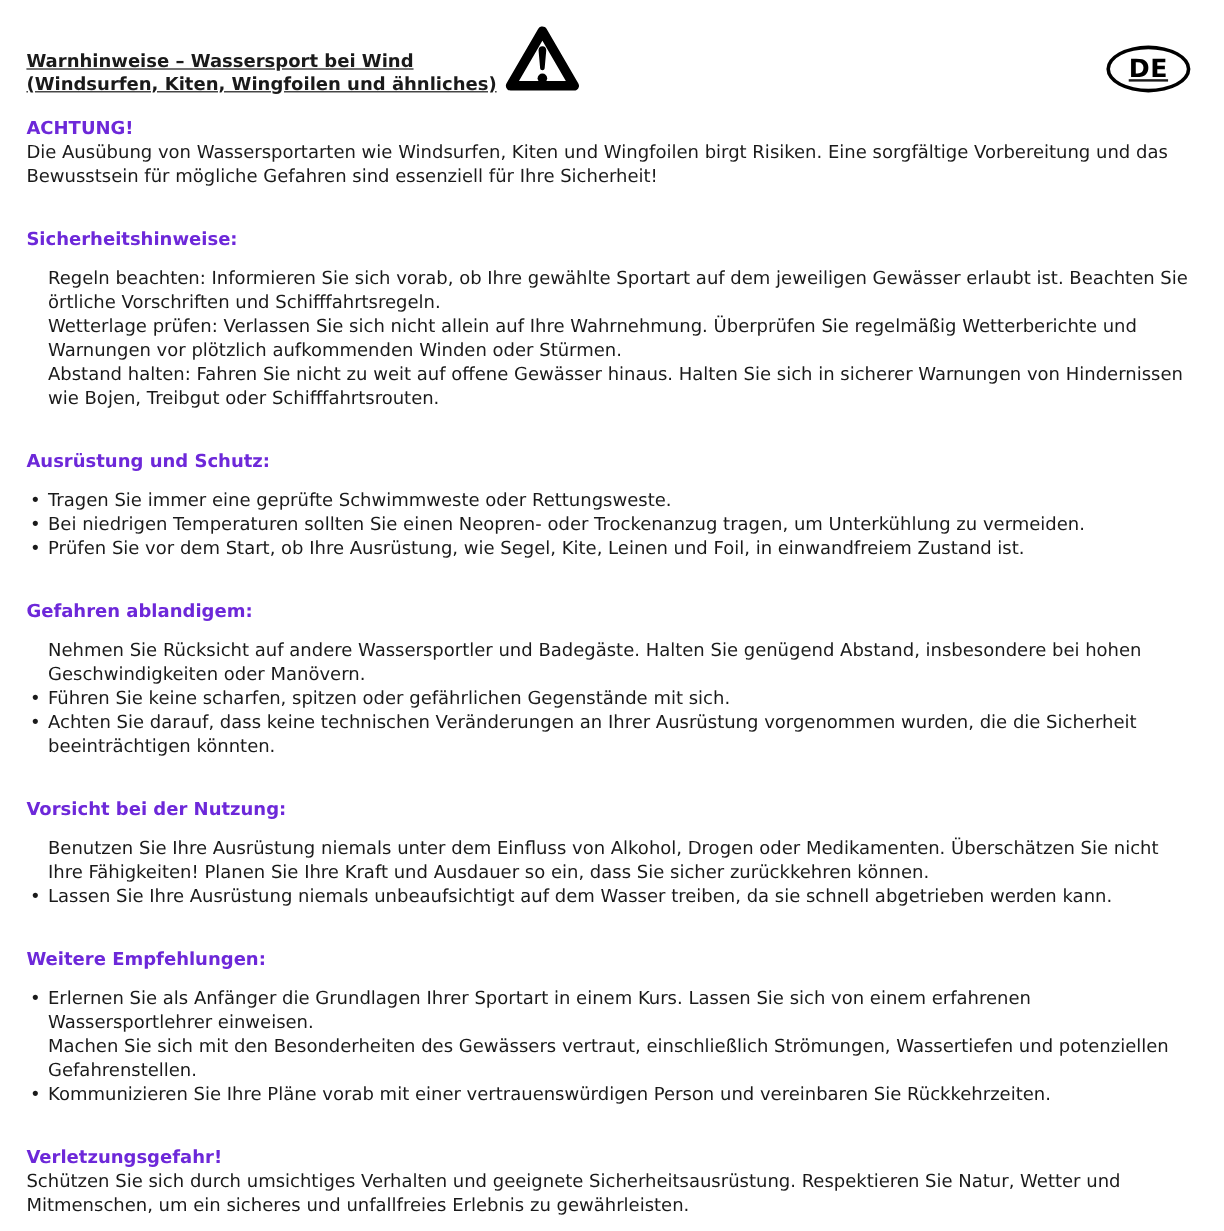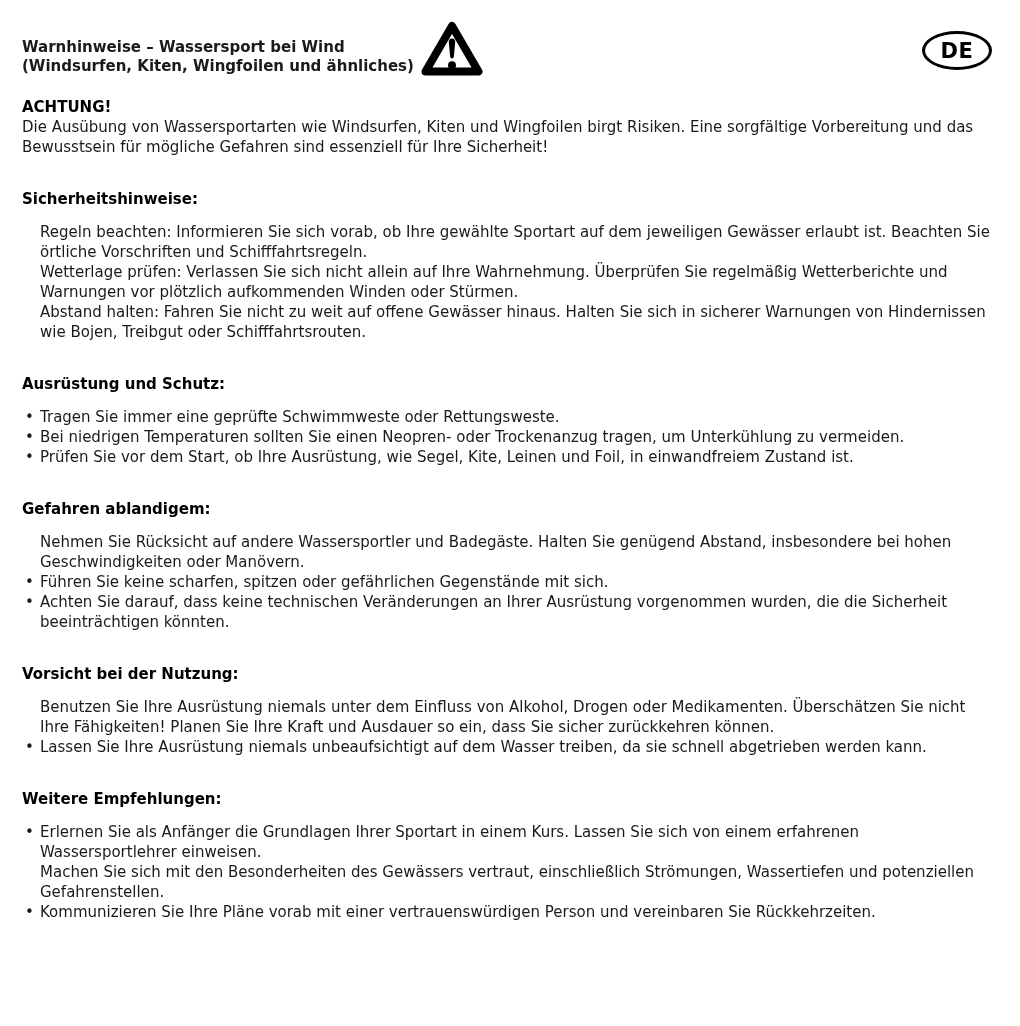--- a/index.html
+++ b/index.html
@@ -9,21 +9,21 @@
     height: 1026px;
     overflow: hidden;
     font-family: "DejaVu Sans", "Liberation Sans", sans-serif;
     font-size: 15px;
     line-height: 20px;
     color: #1a1a1a;
     padding: 16px 28px 0 22px;
   }
 
   
-  .doc-header { display: flex; align-items: flex-start; }
+  .doc-header { display: flex; align-items: center; text-decoration: underline; }
   .doc-title {
     display: flex;
     flex-direction: column;
     margin-top: 22px;
     font-size: 15px;
     line-height: 19px;
     font-weight: bold;
     color: #1a1a1a;
   }
   .warning-icon { margin-left: 7px; margin-top: 4px; flex: 0 0 auto; }
@@ -44,21 +44,21 @@
     flex: 0 0 auto;
   }
 
   
   .section { margin-top: 32px; }
   .section.first { margin-top: 14px; }
   .section-heading {
     font-size: 15px;
     line-height: 20px;
     font-weight: bold;
-    color: #000000;
+    color: #6d28d9;
   }
   .section-blocks.gap { margin-top: 13px; }
   .para { line-height: 20px; }
   .para.indent { margin-left: 18px; }
   .bullet { position: relative; padding-left: 18px; line-height: 20px; }
   .bullet .marker { position: absolute; left: 3px; top: 0; }
 </style>
 </head>
 <body>
 
@@ -124,13 +124,19 @@
 
   <section class="section">
     <h2 class="section-heading">Weitere Empfehlungen:</h2>
     <div class="section-blocks gap">
         <div class="bullet"><span class="marker">•</span><span class="btext">Erlernen Sie als Anfänger die Grundlagen Ihrer Sportart in einem Kurs. Lassen Sie sich von einem erfahrenen Wassersportlehrer einweisen.</span></div>
         <p class="para indent">Machen Sie sich mit den Besonderheiten des Gewässers vertraut, einschließlich Strömungen, Wassertiefen und potenziellen Gefahrenstellen.</p>
         <div class="bullet"><span class="marker">•</span><span class="btext">Kommunizieren Sie Ihre Pläne vorab mit einer vertrauenswürdigen Person und vereinbaren Sie Rückkehrzeiten.</span></div>
       </div>
   </section>
 
+  <section class="section">
+    <h2 class="section-heading">Verletzungsgefahr!</h2>
+    <div class="section-blocks">
+        <p class="para">Schützen Sie sich durch umsichtiges Verhalten und geeignete Sicherheitsausrüstung. Respektieren Sie Natur, Wetter und Mitmenschen, um ein sicheres und unfallfreies Erlebnis zu gewährleisten.</p>
+      </div>
+  </section>
 </main>
 
 </body></html>

